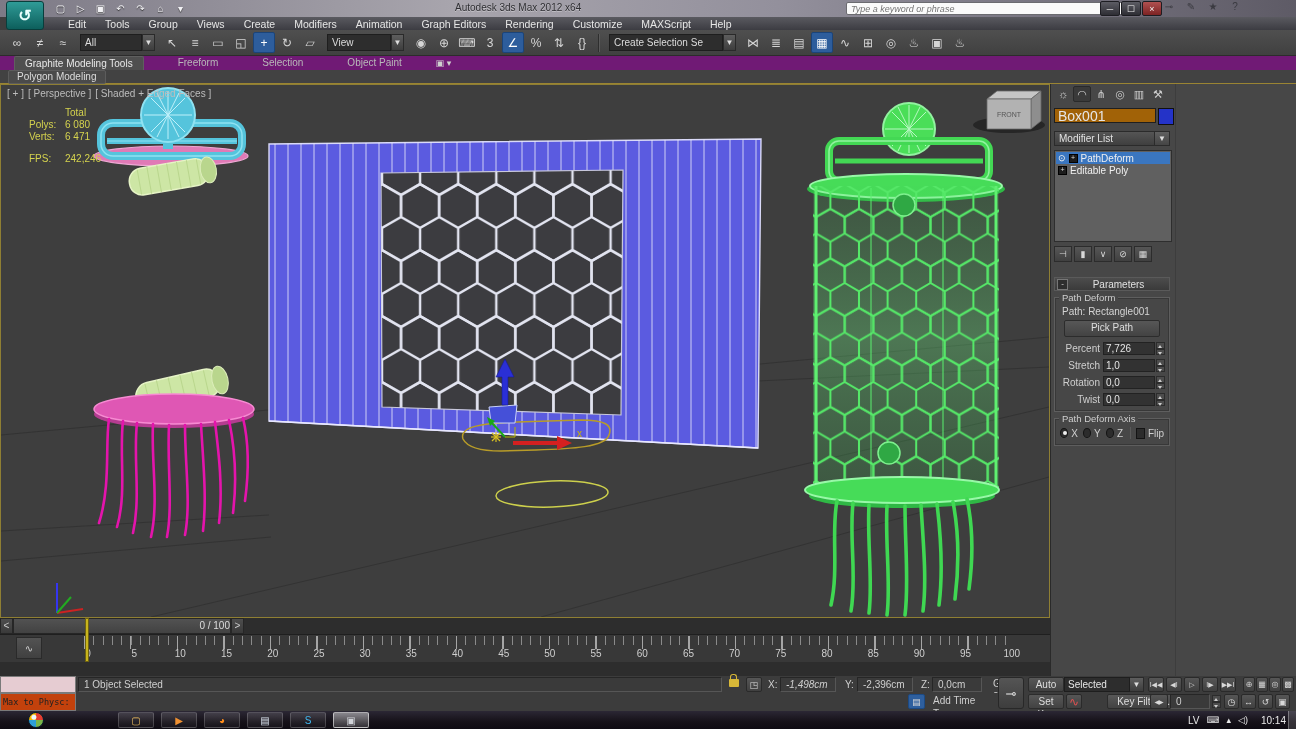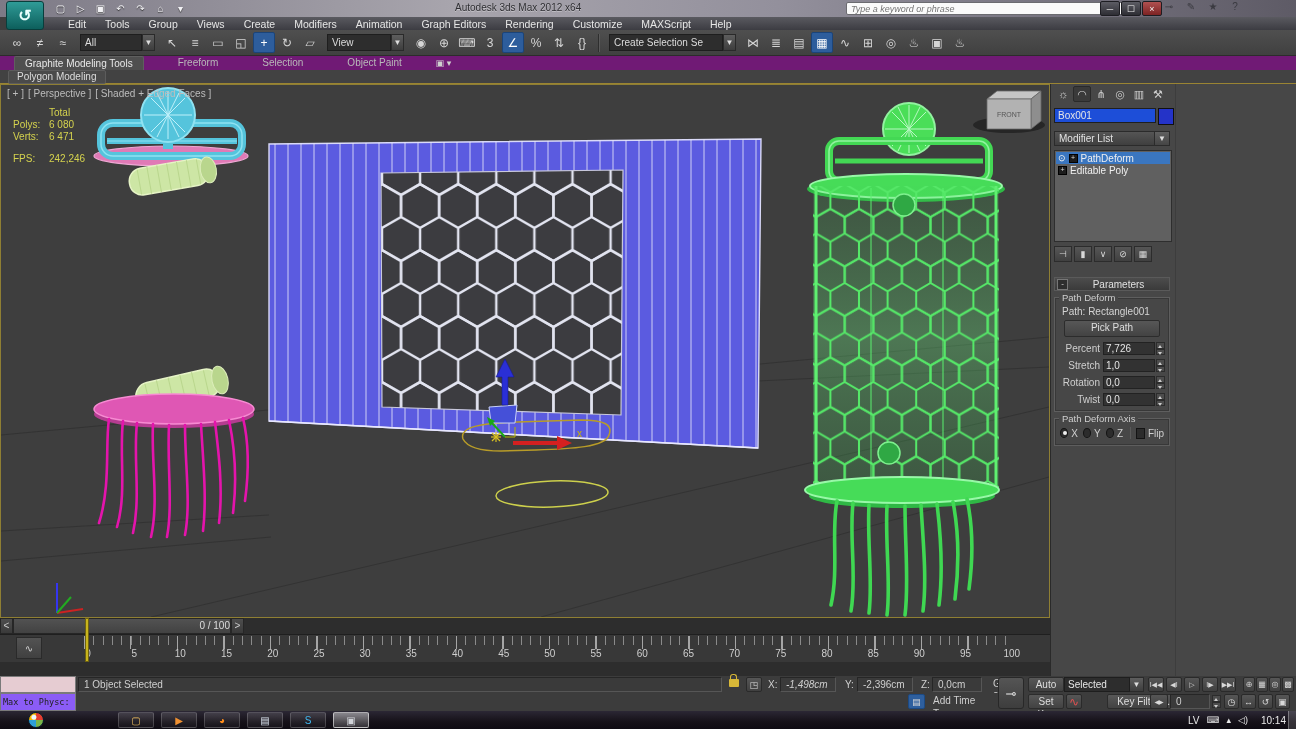--- a/index.html
+++ b/index.html
@@ -52,34 +52,34 @@
   .rtab{color:#b9b9b9;padding:1px 10px;white-space:nowrap;}
   .rtab.active{background:#4f4f4f;color:#e8e8e8;border:1px solid #5f5f5f;border-bottom:none;border-radius:2px 2px 0 0;}
   .ribext{color:#cfcfcf;font-size:9px;}
   .panelrow{position:absolute;left:0;top:70px;width:1296px;height:14px;background:#424242;
     border-bottom:1px solid #9a8433;display:flex;align-items:center;padding-left:8px;box-sizing:border-box;}
   .pmbtn{background:#4a4a4a;border:1px solid #5c5c5c;color:#dcdcdc;padding:0 8px;height:12px;line-height:12px;border-radius:2px;}
   
   .viewport{position:absolute;left:0;top:84px;width:1050px;height:534px;background:#3e3e3e;
     border:1px solid #8f7f33;box-sizing:border-box;}
   .vplabel{position:absolute;left:6px;top:3px;color:#bdbdbd;z-index:5;display:flex;gap:4px;}
-  .stats{position:absolute;left:12px;top:22px;z-index:5;color:#d5d34e;line-height:12px;}
+  .stats{position:absolute;left:28px;top:22px;z-index:5;color:#d5d34e;line-height:12px;}
   .stats .sl{display:inline-block;width:36px;}
   .stats .fpsrow{margin-top:10px;}
   
   .cmdpanel{position:absolute;left:1050px;top:84px;width:246px;height:592px;background:#474747;
     border-left:1px solid #2a2a2a;box-sizing:border-box;}
   .cmdcol{position:absolute;left:3px;top:0;width:120px;}
   .cmdpanel .rsep{position:absolute;left:124px;top:0;width:1px;height:592px;background:#3d3d3d;}
   .ptabs{display:flex;gap:1px;padding:2px 0;}
   .ptab{width:18px;height:16px;display:flex;align-items:center;justify-content:center;color:#d0d0d0;font-size:11px;border-radius:2px;}
   .ptab.active{background:#3a3a3a;border:1px solid #2a2a2a;box-sizing:border-box;}
   .namerow{display:flex;gap:2px;margin-top:4px;}
-  .objname{width:94px;height:13px;background:#1d4ed8;border:1px solid #1f1f1f;color:#e6e6e6;
-    font-size:10px;padding:0 3px;font-family:"Liberation Sans",sans-serif;}
+  .objname{width:94px;height:13px;background:#a16207;border:1px solid #1f1f1f;color:#e6e6e6;
+    font-size:14px;padding:0 3px;font-family:"Liberation Sans",sans-serif;}
   .swatch{width:16px;height:15px;background:#2433c8;border:1px solid #101010;}
   .modlist{display:flex;margin-top:6px;width:116px;height:15px;}
   .modlist .mtxt{flex:1;background:linear-gradient(#555,#3f3f3f);border:1px solid #2b2b2b;
     line-height:13px;padding:0 4px;color:#e2e2e2;}
   .modlist .ddarw{width:14px;background:linear-gradient(#606060,#454545);border:1px solid #2b2b2b;
     border-left:none;text-align:center;line-height:13px;font-size:8px;color:#ddd;}
   .stackbox{margin-top:4px;width:114px;height:88px;background:#606060;border:1px solid #2e2e2e;padding:1px;}
   .stkrow{height:12px;display:flex;align-items:center;gap:3px;padding-left:2px;color:#f0f0f0;}
   .stkrow.sel{background:#3a76c0;}
   .stkrow .bulb{color:#f4f4f4;font-size:9px;}
@@ -132,21 +132,21 @@
     border:1px solid #2a2a2a;color:#d8d8d8;display:flex;align-items:center;justify-content:center;font-size:10px;box-sizing:border-box;}
   .playhead{position:absolute;left:85px;top:618px;width:4px;height:44px;background:#c9b51c;border:1px solid #6e6212;box-sizing:border-box;z-index:6;}
   .gapstrip{position:absolute;left:0;top:662px;width:1050px;height:14px;background:#2d2d2d;}
   
   .statusrow{position:absolute;left:0;width:1296px;height:17px;background:#3c3c3c;}
   .sunken{background:#3a3a3a;border:1px solid #262626;border-bottom-color:#565656;border-right-color:#565656;
     color:#cfcfcf;line-height:13px;padding:0 5px;box-sizing:border-box;position:absolute;height:15px;top:1px;}
   .sbtnl{background:linear-gradient(#585858,#424242);border:1px solid #2c2c2c;color:#dedede;
     text-align:center;line-height:13px;position:absolute;height:15px;top:1px;box-sizing:border-box;border-radius:2px;}
   .listener-pink{position:absolute;left:0;top:676px;width:76px;height:17px;background:#e6ccd2;border:1px solid #7a7a7a;box-sizing:border-box;}
-  .listener-white{position:absolute;left:0;top:693px;width:76px;height:18px;background:#8b5cf6;border:1px solid #7a7a7a;
+  .listener-white{position:absolute;left:0;top:693px;width:76px;height:18px;background:#c2410c;border:1px solid #7a7a7a;
     box-sizing:border-box;color:#222;font-family:"DejaVu Sans Mono",monospace;font-size:8.5px;line-height:16px;padding-left:2px;white-space:nowrap;overflow:hidden;}
   .coordlbl{position:absolute;top:3px;color:#cfcfcf;}
   .padlock{position:absolute;left:729px;top:3px;width:10px;height:8px;background:#d8b838;border-radius:1px;}
   .padlock::before{content:"";position:absolute;left:1px;top:-5px;width:5px;height:5px;
     border:1.5px solid #d8b838;border-bottom:none;border-radius:3px 3px 0 0;}
   .miniicn{display:flex;align-items:center;justify-content:center;position:absolute;top:1px;height:15px;
     background:linear-gradient(#565656,#404040);border:1px solid #2a2a2a;color:#d8d8d8;box-sizing:border-box;font-size:9px;border-radius:2px;}
   .keytall{position:absolute;left:998px;top:677px;width:26px;height:32px;background:linear-gradient(#555,#3d3d3d);
     border:1px solid #282828;border-radius:3px;color:#e0e0e0;display:flex;align-items:center;justify-content:center;font-size:13px;box-sizing:border-box;z-index:5;}
   .seldd{position:absolute;left:1064px;top:1px;width:80px;height:15px;display:flex;box-sizing:border-box;}

